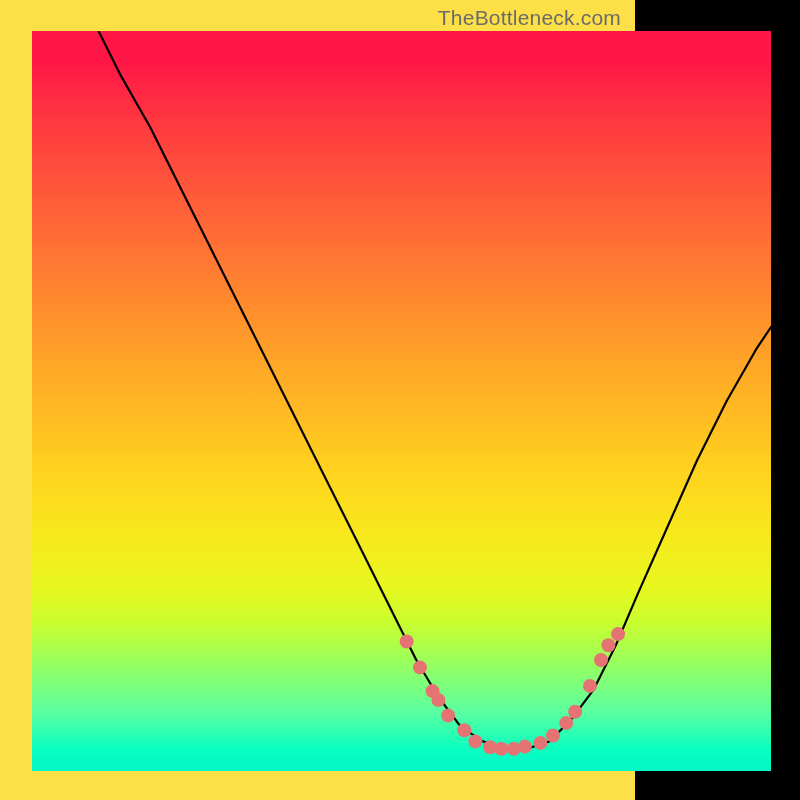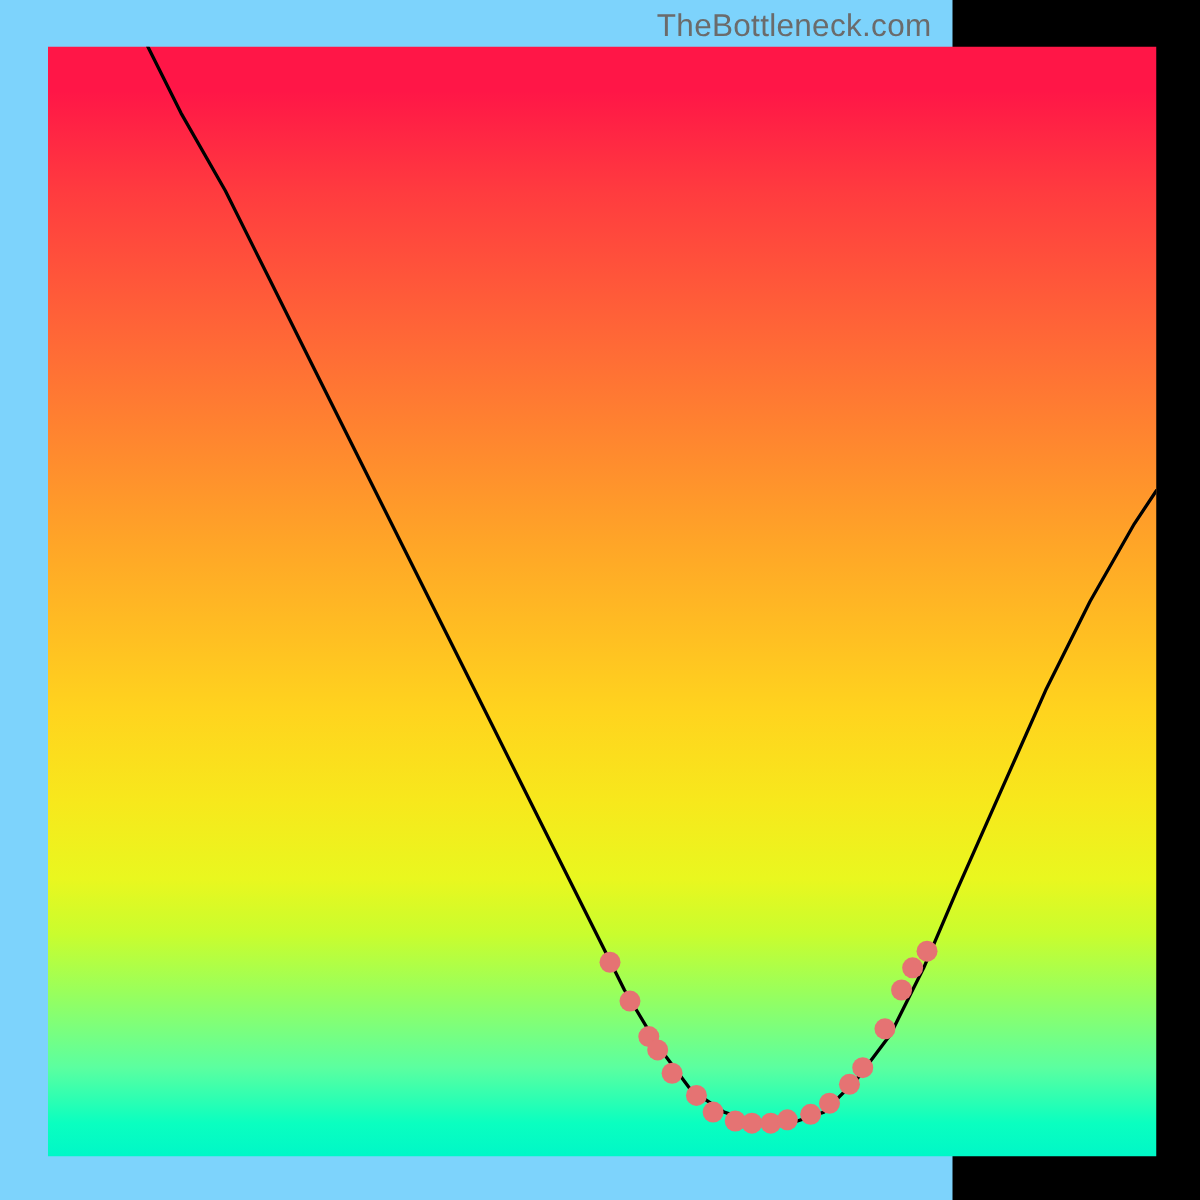--- a/index.html
+++ b/index.html
@@ -8,21 +8,21 @@
     width: 800px;
     height: 800px;
     background: #000;
     font-family: Arial, Helvetica, sans-serif;
     overflow: hidden;
   }
   .stage {
     position: relative;
     width: 635px;
     height: 800px;
-    background: #7dd3fc;
+    background: #fde047;
   }
   .watermark {
     position: absolute;
     top: 6px;
     right: 14px;
     color: #6b6b6b;
     font-size: 21px;
     font-weight: 500;
     letter-spacing: 0.2px;
     z-index: 50;

